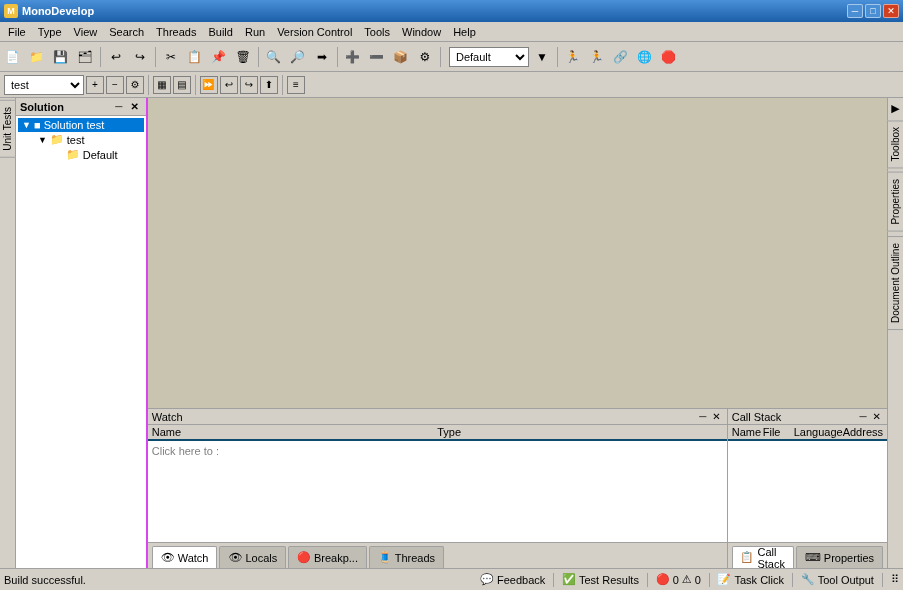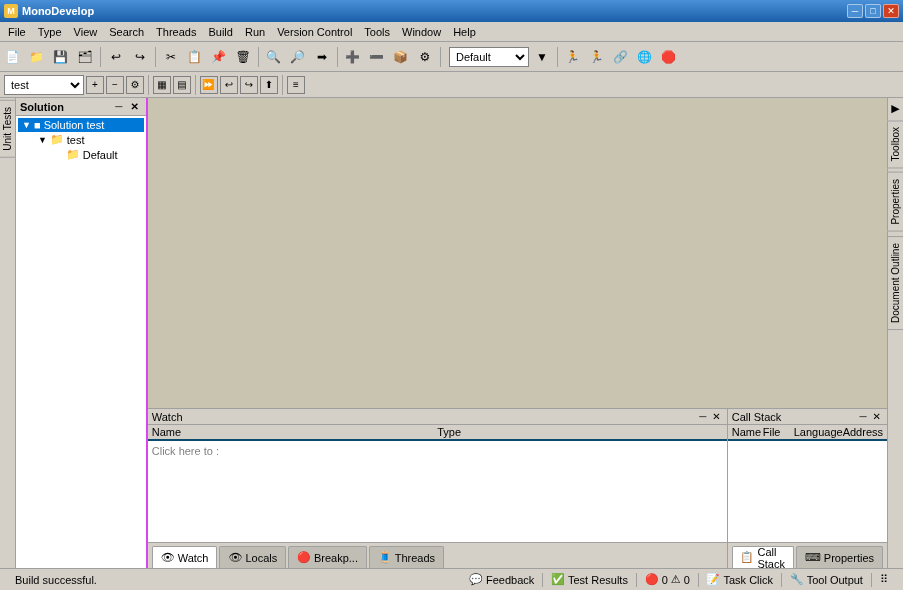--- a/index.html
+++ b/index.html
@@ -222,21 +222,21 @@
       gap: 2px;
     }
 
     
     .status-bar {
       height: 22px;
       background: #d4d0c8;
       border-top: 1px solid #a0a0a0;
       display: flex;
       align-items: center;
-      padding: 0 15px;
+      padding: 0 4px;
       font-size: 11px;
       gap: 8px;
     }
     .status-item { display: flex; align-items: center; gap: 3px; }
     .status-sep { width: 1px; height: 14px; background: #a0a0a0; }
 
     
     .content-area {
       display: flex;
       flex-direction: column;

